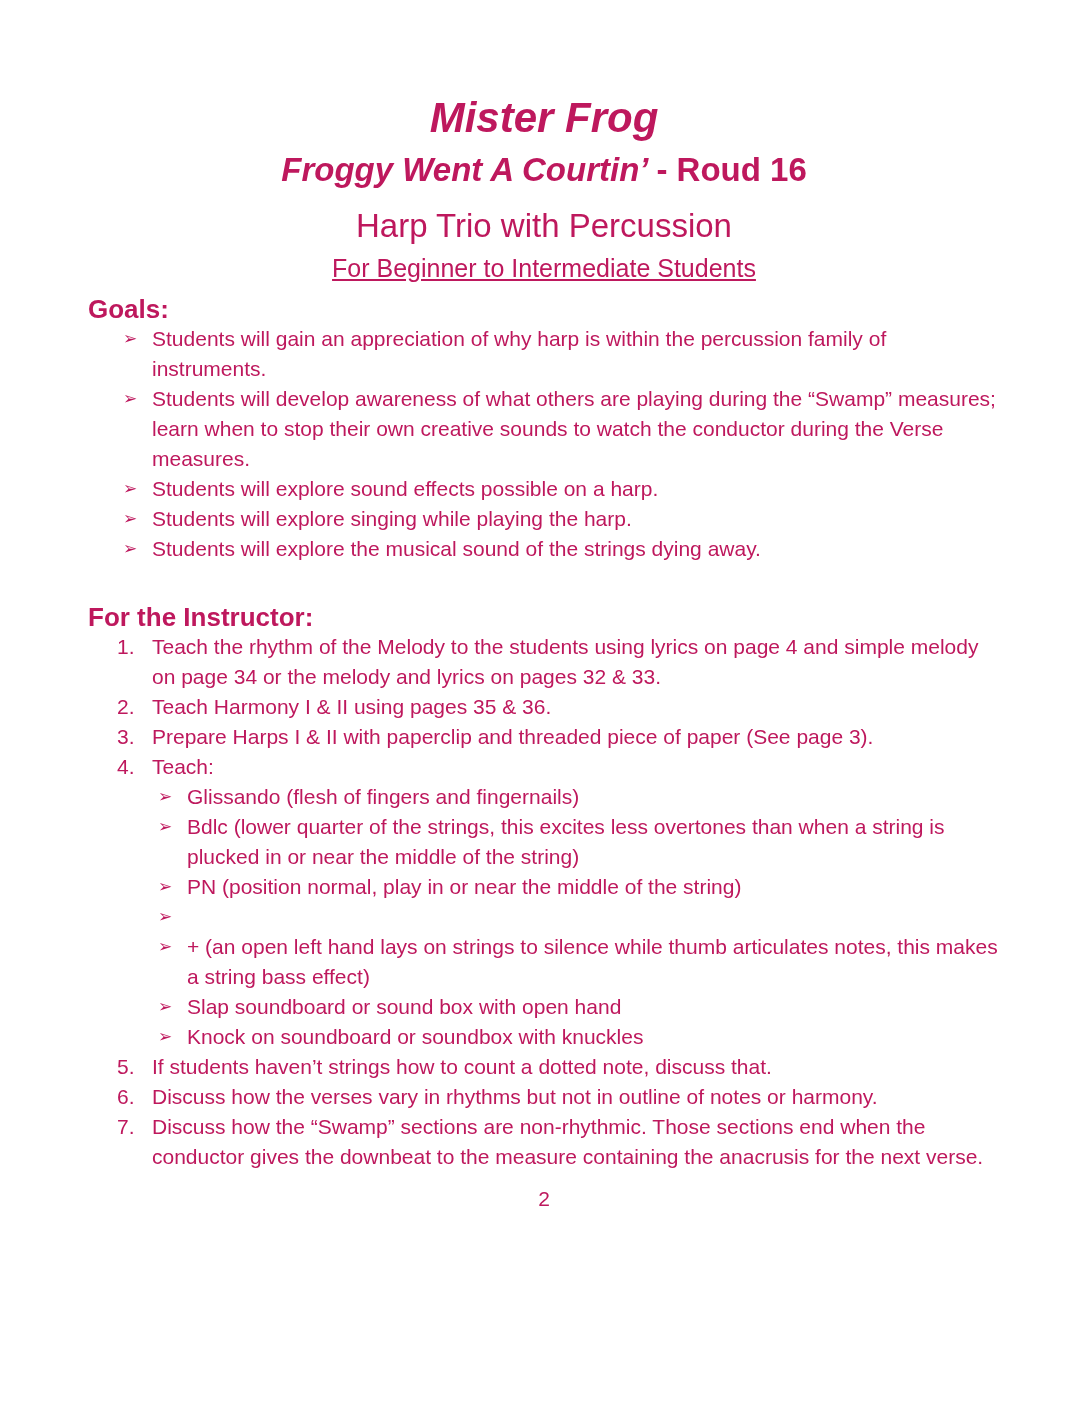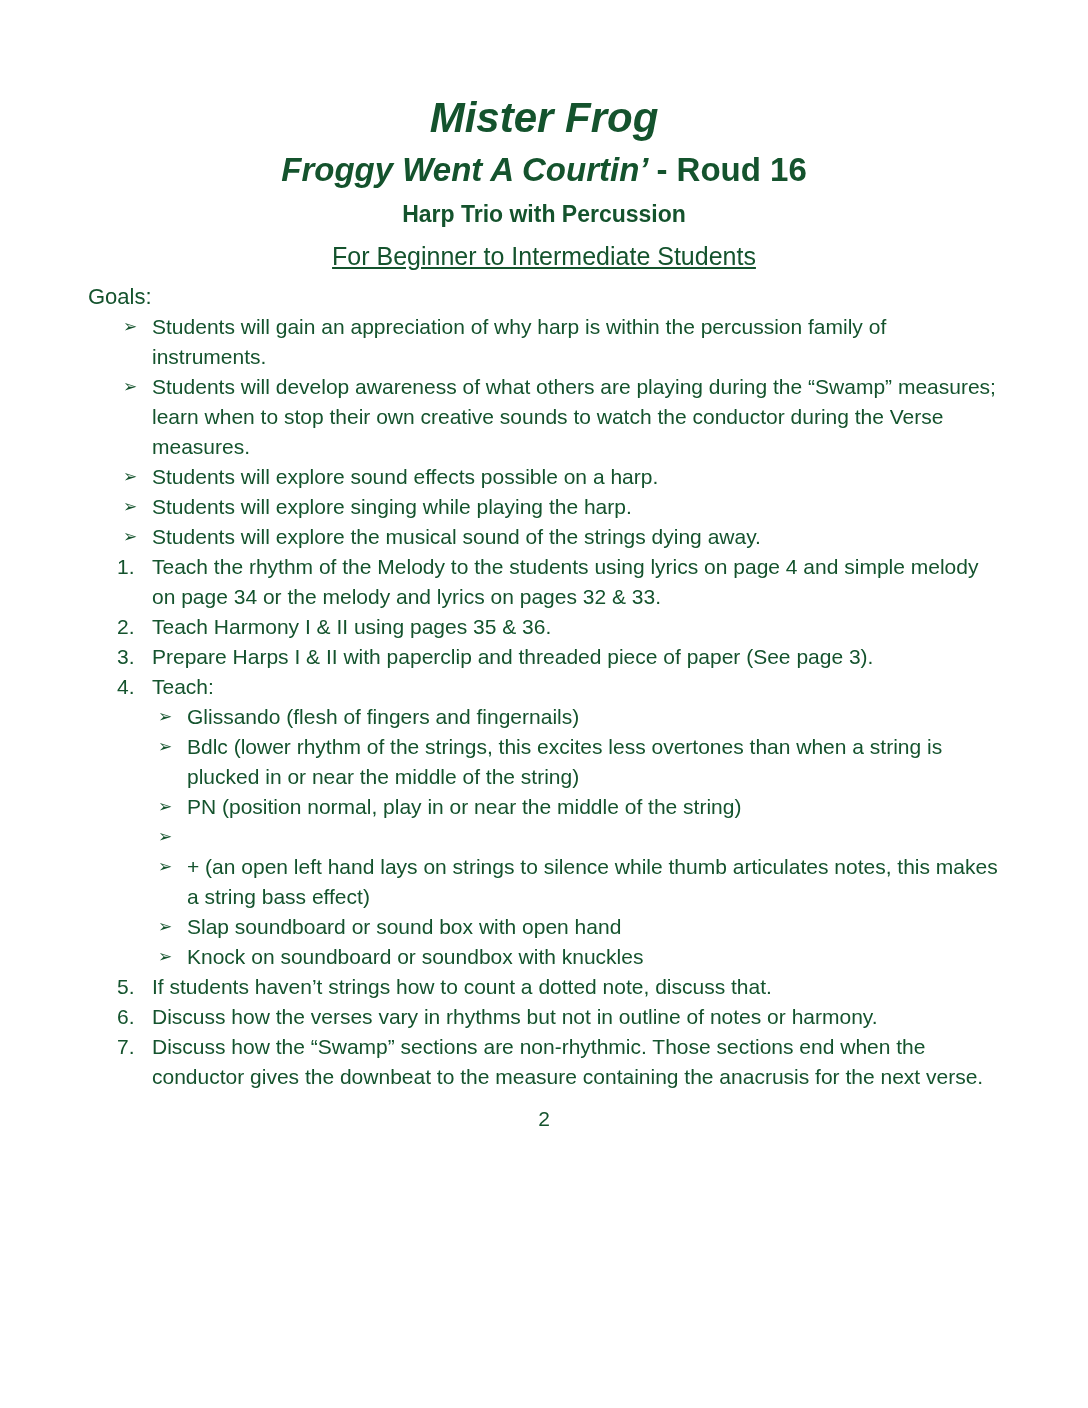--- a/index.html
+++ b/index.html
@@ -5,21 +5,21 @@
   html, body {
     margin: 0;
     padding: 0;
     background: #ffffff;
   }
   .page {
     width: 1088px;
     height: 1408px;
     box-sizing: border-box;
     background: #ffffff;
-    color: #14532d;
+    color: #be185d;
     font-family: "Liberation Sans", sans-serif;
     padding: 94px 88px 0 88px;
     position: relative;
     overflow: hidden;
   }
   .title {
     font-size: 42px;
     line-height: 48px;
     font-weight: bold;
     font-style: italic;
@@ -30,38 +30,38 @@
     line-height: 44px;
     font-weight: bold;
     text-align: center;
     margin-top: 6px;
   }
   .subtitle .it {
     font-style: italic;
     text-align: center;
   }
   .subtitle2 {
-    font-size: 23px;
+    font-size: 33px;
     line-height: 44px;
-    font-weight: bold;
-    text-align: center;
-    margin-top: 0;
+    font-weight: normal;
+    text-align: center;
+    margin-top: 12px;
   }
   .subtitle3 {
     font-size: 25px;
     line-height: 36px;
     font-weight: normal;
     text-align: center;
     margin-top: 2px;
     text-decoration: underline;
   }
   .section-heading {
-    font-size: 22px;
-    line-height: 30px;
-    font-weight: normal;
+    font-size: 26px;
+    line-height: 30px;
+    font-weight: bold;
     margin-top: 8px;
   }
   .section-heading.spaced {
     margin-top: 38px;
   }
   .li {
     display: flex;
     align-items: flex-start;
     font-size: 21px;
     line-height: 30px;
@@ -126,20 +126,21 @@
     <div class="li indent1">
       <span class="marker arrow">➢</span>
       <span class="txt">Students will explore singing while playing the harp.</span>
     </div>
     <div class="li indent1">
       <span class="marker arrow">➢</span>
       <span class="txt">Students will explore the musical sound of the strings dying away.</span>
     </div>
   </div>
 
+  <div class="section-heading spaced">For the Instructor:</div>
 
   <div>
     <div class="li indent1">
       <span class="marker num">1.</span>
       <span class="txt">Teach the rhythm of the Melody to the students using lyrics on page 4 and simple melody on page 34 or the melody and lyrics on pages 32 &amp; 33.</span>
     </div>
     <div class="li indent1">
       <span class="marker num">2.</span>
       <span class="txt">Teach Harmony I &amp; II using pages 35 &amp; 36.</span>
     </div>
@@ -150,21 +151,21 @@
     <div class="li indent1">
       <span class="marker num">4.</span>
       <span class="txt">Teach:</span>
     </div>
     <div class="li indent2">
       <span class="marker arrow">➢</span>
       <span class="txt">Glissando (flesh of fingers and fingernails)</span>
     </div>
     <div class="li indent2">
       <span class="marker arrow">➢</span>
-      <span class="txt">Bdlc (lower rhythm of the strings, this excites less overtones than when a string is plucked in or near the middle of the string)</span>
+      <span class="txt">Bdlc (lower quarter of the strings, this excites less overtones than when a string is plucked in or near the middle of the string)</span>
     </div>
     <div class="li indent2">
       <span class="marker arrow">➢</span>
       <span class="txt">PN (position normal, play in or near the middle of the string)</span>
     </div>
     <div class="li indent2">
       <span class="marker arrow">➢</span>
     </div>
     <div class="li indent2">
       <span class="marker arrow">➢</span>

